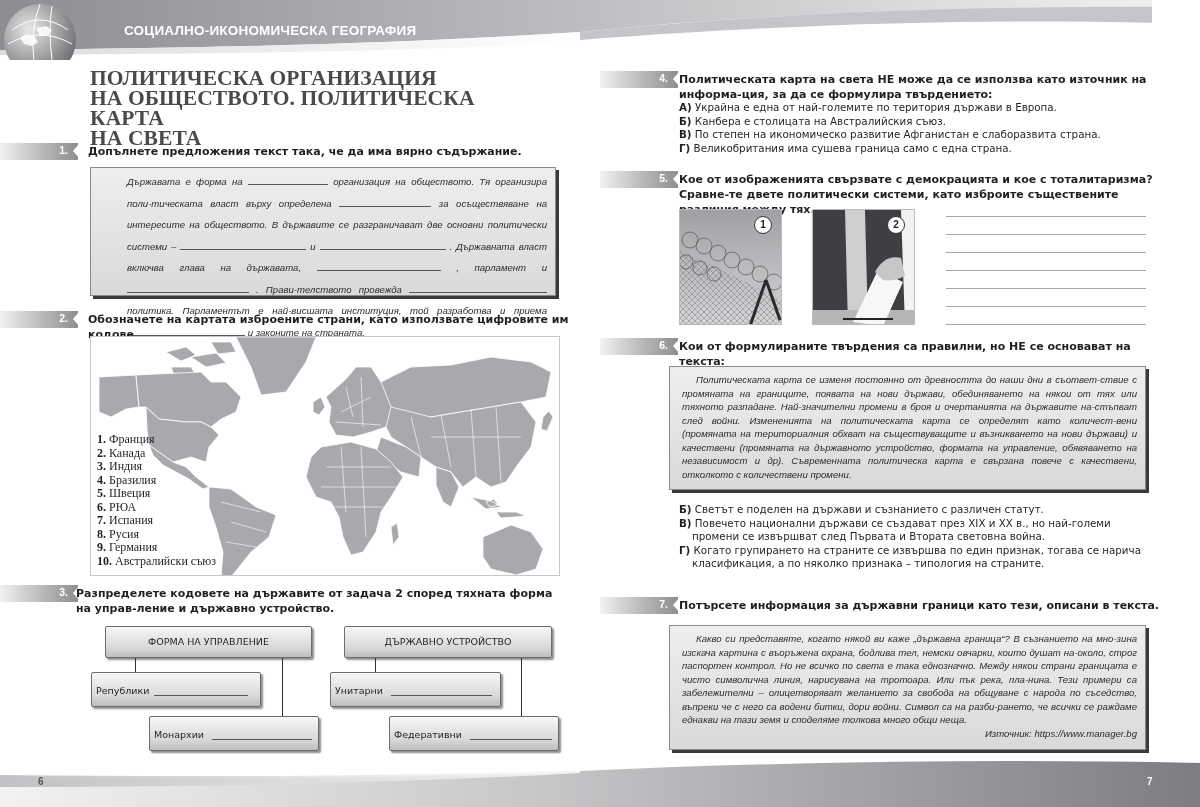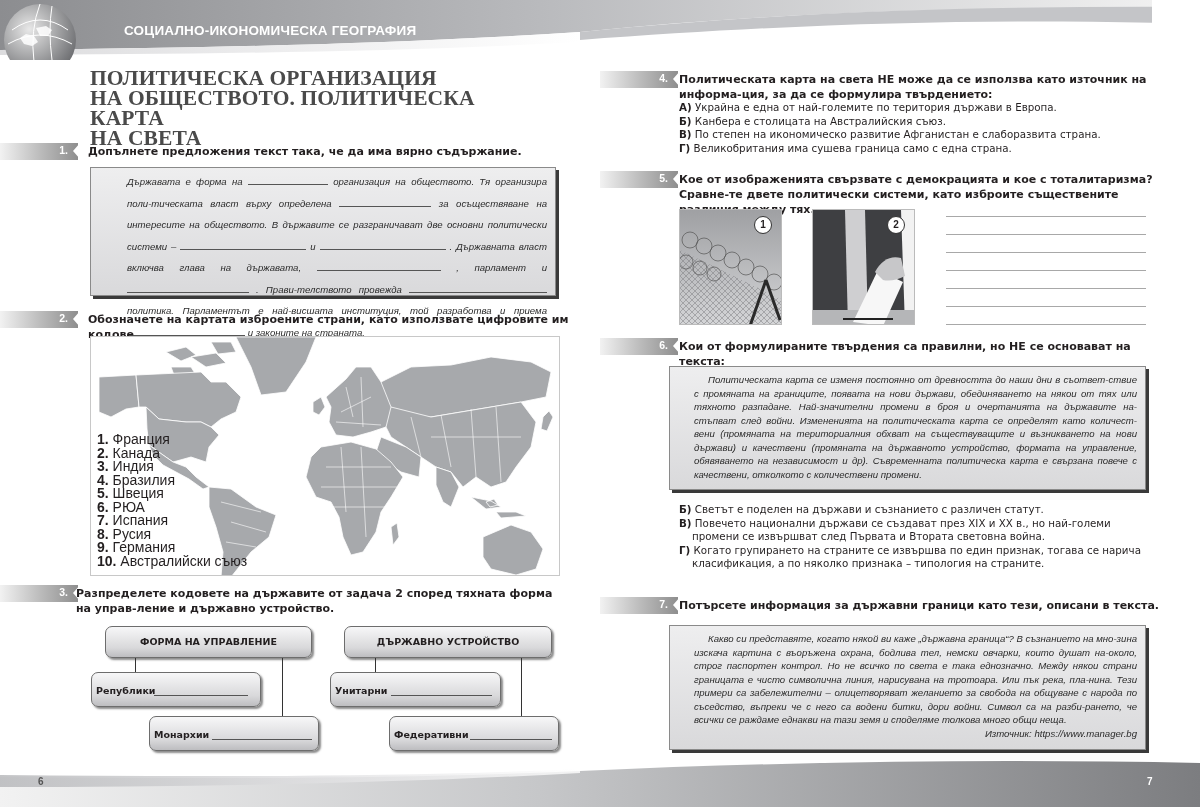--- a/index.html
+++ b/index.html
@@ -45,41 +45,41 @@
 
   
   .gbox {
     position: absolute; background: linear-gradient(180deg, #eeeeef 0%, #d9d9db 100%);
     border: 1px solid #8a8a8a; box-shadow: 3px 3px 0 #3a3a3a;
     font-style: italic; font-size: 9.6px; color: #2b2b2b;
     font-family: "Liberation Sans", sans-serif;
   }
   .fill-text { line-height: 21.5px; padding: 3px 8px 0 8px; text-align: justify; }
   .blank { display: inline-block; border-bottom: 1px solid #555; height: 10px; vertical-align: baseline; }
-  .para-text { line-height: 13.5px; padding: 6px 8px 6px 24px; text-align: justify; text-indent: 14px; }
+  .para-text { line-height: 13.5px; padding: 6px 8px 6px 12px; text-align: justify; text-indent: 14px; }
   .source { text-align: right; text-indent: 0; display: block; }
 
   
   .map-frame {
     position: absolute; left: 90px; top: 336px; width: 470px; height: 240px;
     border: 1px solid #c8c8c8; background: #fff; overflow: hidden;
   }
   .map-frame svg { position: absolute; left: 0; top: 0; }
   .legend {
-    position: absolute; left: 6px; top: 96px; font-size: 14px; line-height: 13.5px;
-    font-family: Liberation Sans, sans-serif; color: #231f20;
+    position: absolute; left: 6px; top: 96px; font-size: 12px; line-height: 13.5px;
+    font-family: Liberation Serif, serif; color: #231f20;
   }
   .legend b { font-weight: bold; }
 
   
   .dbox {
-    position: absolute; border-radius: 7px; border: 1px solid #6d6d6d;
+    position: absolute; border-radius: 2px; border: 1px solid #6d6d6d;
     background: linear-gradient(180deg, #f7f7f8 0%, #d8d8da 70%, #bdbdc0 100%);
     box-shadow: 2px 2px 2px rgba(0,0,0,0.45);
-    font-family: "DejaVu Sans", sans-serif; font-size: 9.5px; font-weight: bold; color: #231f20;
+    font-family: "DejaVu Sans", sans-serif; font-size: 9.5px; font-weight: normal; color: #231f20;
   }
   .dbox.head { text-align: center; line-height: 30px; font-size: 9.5px; }
   .dbox .lbl { position: absolute; left: 4px; top: 50%; transform: translateY(-50%); }
   .dbox .line { position: absolute; border-bottom: 1px solid #555; height: 1px; }
   .arrow { position: absolute; width: 1px; background: #333; }
   .arrow::after {
     content: ""; position: absolute; left: -3px; bottom: -5px; width: 0; height: 0;
     border-left: 3.5px solid transparent; border-right: 3.5px solid transparent; border-top: 6px solid #333;
   }
 

